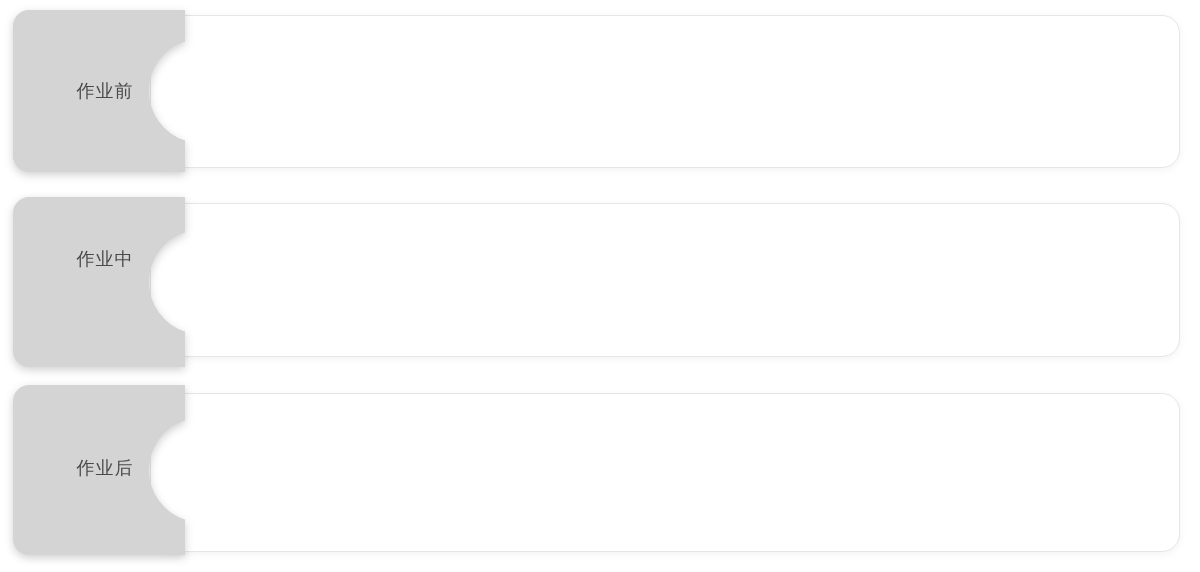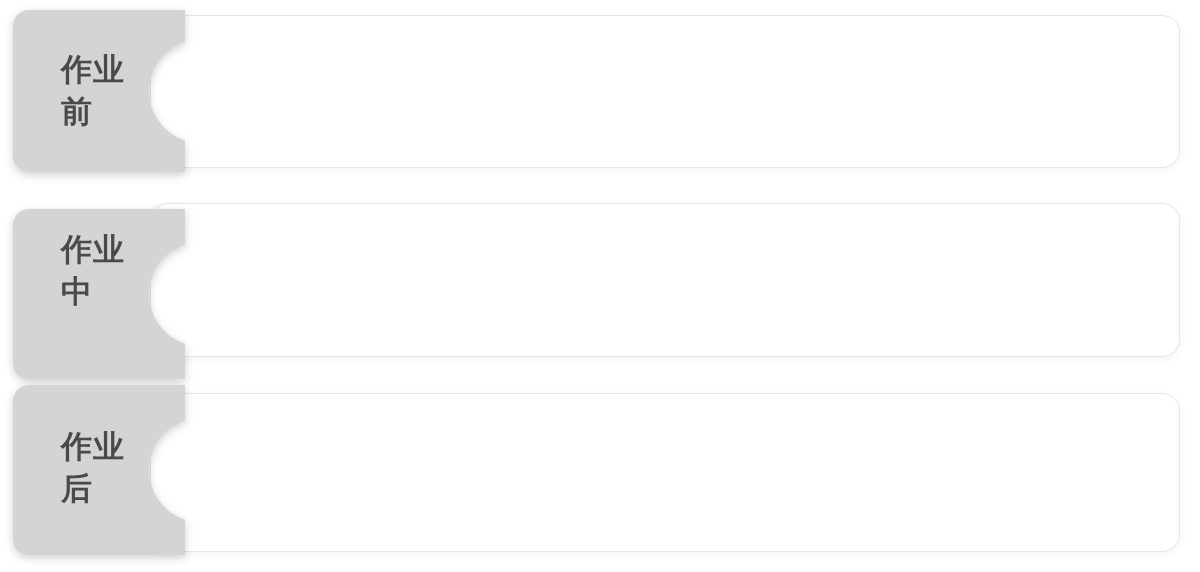--- a/index.html
+++ b/index.html
@@ -20,21 +20,21 @@
     position:relative;overflow:hidden;
   }
   .stage{position:relative;width:1200px;height:572px;}
 
   
   .tab{position:absolute;z-index:2;filter:drop-shadow(0 3px 4px rgba(0,0,0,0.18));}
   .tab svg{display:block;}
   .phase-label{
     position:absolute;left:0;top:0;width:136px;height:100%;
     display:flex;align-items:center;justify-content:center;
-    font-size:31px;font-weight:bold;color:var(--text-dark);letter-spacing:1px;padding-left:48px;
+    font-size:18px;font-weight:normal;color:var(--text-dark);letter-spacing:1px;padding-left:48px;
   }
 
   
   .panel{
     position:absolute;z-index:1;background:#ffffff;
     border:1px solid var(--panel-border);border-radius:18px;
     box-shadow:0 2px 8px rgba(0,0,0,0.05);
   }
 
   
@@ -85,21 +85,21 @@
     <span>作业票视频扫描</span>
   </div>
   <div class="node green" style="left:582px;top:64px;">
     <span>OCR识别匹配典型票</span>
   </div>
   <div class="node green" style="left:893px;top:64px;">
     <span>获取身份识别卡</span>
   </div>
 
   <div class="panel" style="left:150px;top:203px;width:1030px;height:154px;"></div>
-  <div class="tab" style="left:13px;top:197px;width:172px;height:124px;margin-top:12px;">
+  <div class="tab" style="left:13px;top:197px;width:172px;height:124px;">
     <svg width="172" height="170" viewBox="0 0 172 170">
       <path d="M 16 0 H 172 V 35.5 A 52 52 0 0 0 172 134.5 V 170 H 16 A 16 16 0 0 1 0 154 V 16 A 16 16 0 0 1 16 0 Z" fill="#d4d4d4"></path>
     </svg>
     <div class="phase-label">作业中</div>
   </div>
 
   <div class="group" style="left:244px;top:203px;width:159px;">
     <div class="group-header">
       <span>语音引导</span>
     </div>

